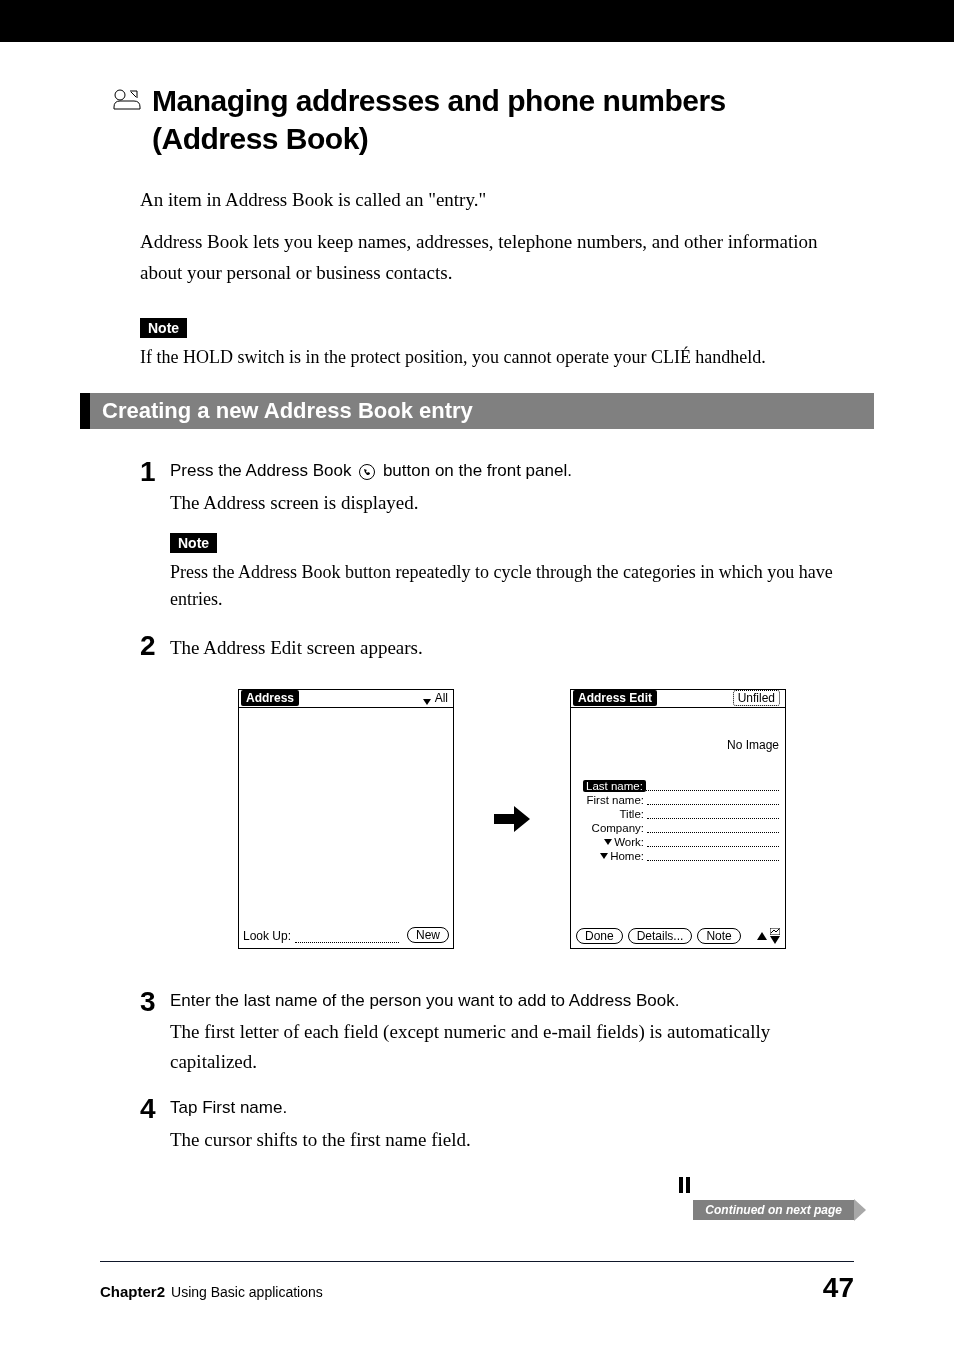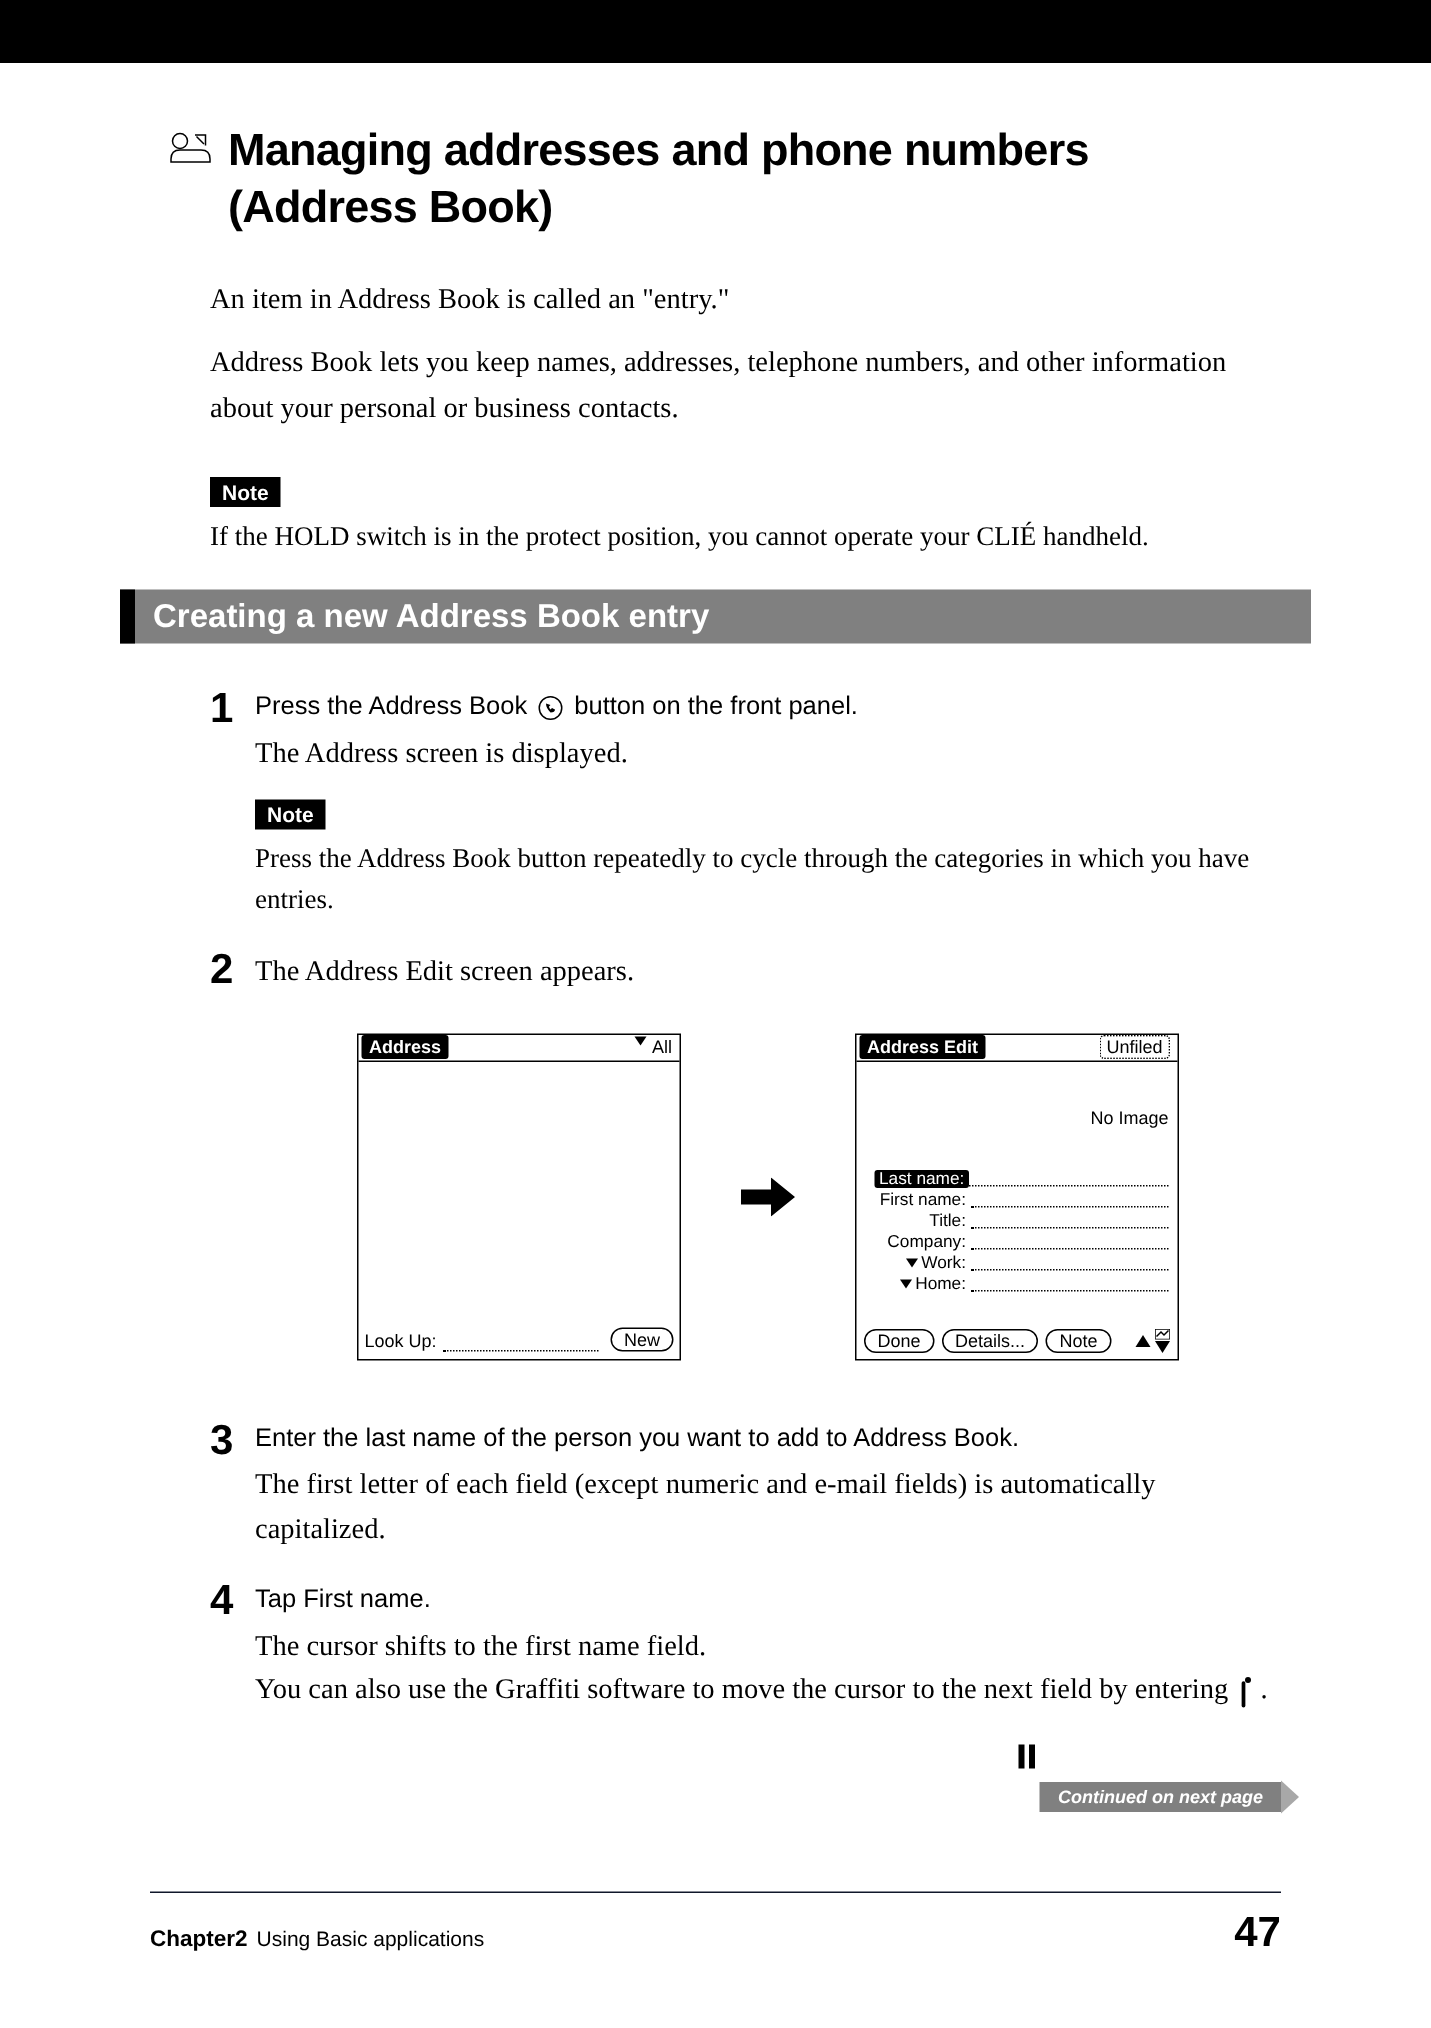--- a/index.html
+++ b/index.html
@@ -132,21 +132,21 @@
   .screens-wrap {
     display: flex;
     align-items: center;
     justify-content: center;
     gap: 40px;
     margin-top: 26px;
     margin-bottom: 20px;
   }
   .screen {
     width: 216px;
-    height: 218px;
+    height: 260px;
     border: 1px solid #000;
     background: #fff;
     font-family: Arial, Helvetica, sans-serif;
     font-size: 12px;
     position: relative;
   }
   .screen-header {
     display: flex;
     align-items: center;
     height: 18px;
@@ -159,21 +159,21 @@
     padding: 1px 5px;
     font-weight: bold;
     border-radius: 2px;
     margin: 1px 2px;
     font-size: 12px;
   }
   .screen-header-right {
     margin-left: auto;
     padding-right: 5px;
     display: flex;
-    align-items: flex-start;
+    align-items: flex-end;
     gap: 4px;
   }
   .tri-down {
     display: inline-block;
     width: 0; height: 0;
     border-left: 4px solid transparent;
     border-right: 4px solid transparent;
     border-top: 6px solid #000;
   }
   .category-pill {
@@ -432,30 +432,20 @@
       <p class="step-desc">The first letter of each field (except numeric and e-mail fields) is automatically capitalized.</p>
     </div>
   </div>
 
   
   <div class="step">
     <div class="step-num">4</div>
     <div class="step-body">
       <p class="step-title">Tap First name.</p>
       <p class="step-desc">The cursor shifts to the first name field.</p>
-      <p class="step-desc">
-        <span>You can also use the Graffiti software to move the cursor to the next field by entering </span>
-        <span>
-          <svg width="12" height="22" viewBox="0 0 12 22" style="vertical-align:middle">
-            <circle cx="8" cy="3" r="2" fill="#000"></circle>
-            <path d="M5 5 L5 20" stroke="#000" stroke-width="2.5" stroke-linecap="round"></path>
-          </svg>
-        </span>
-        <span> .</span>
-      </p>
     </div>
   </div>
 
   <div class="continued-wrap">
     <span class="continued-bars"></span><span class="continued-bars"></span>
     <span class="continued">
       <span>Continued on next page</span>
       <span class="continued-arrow"></span>
     </span>
   </div>

